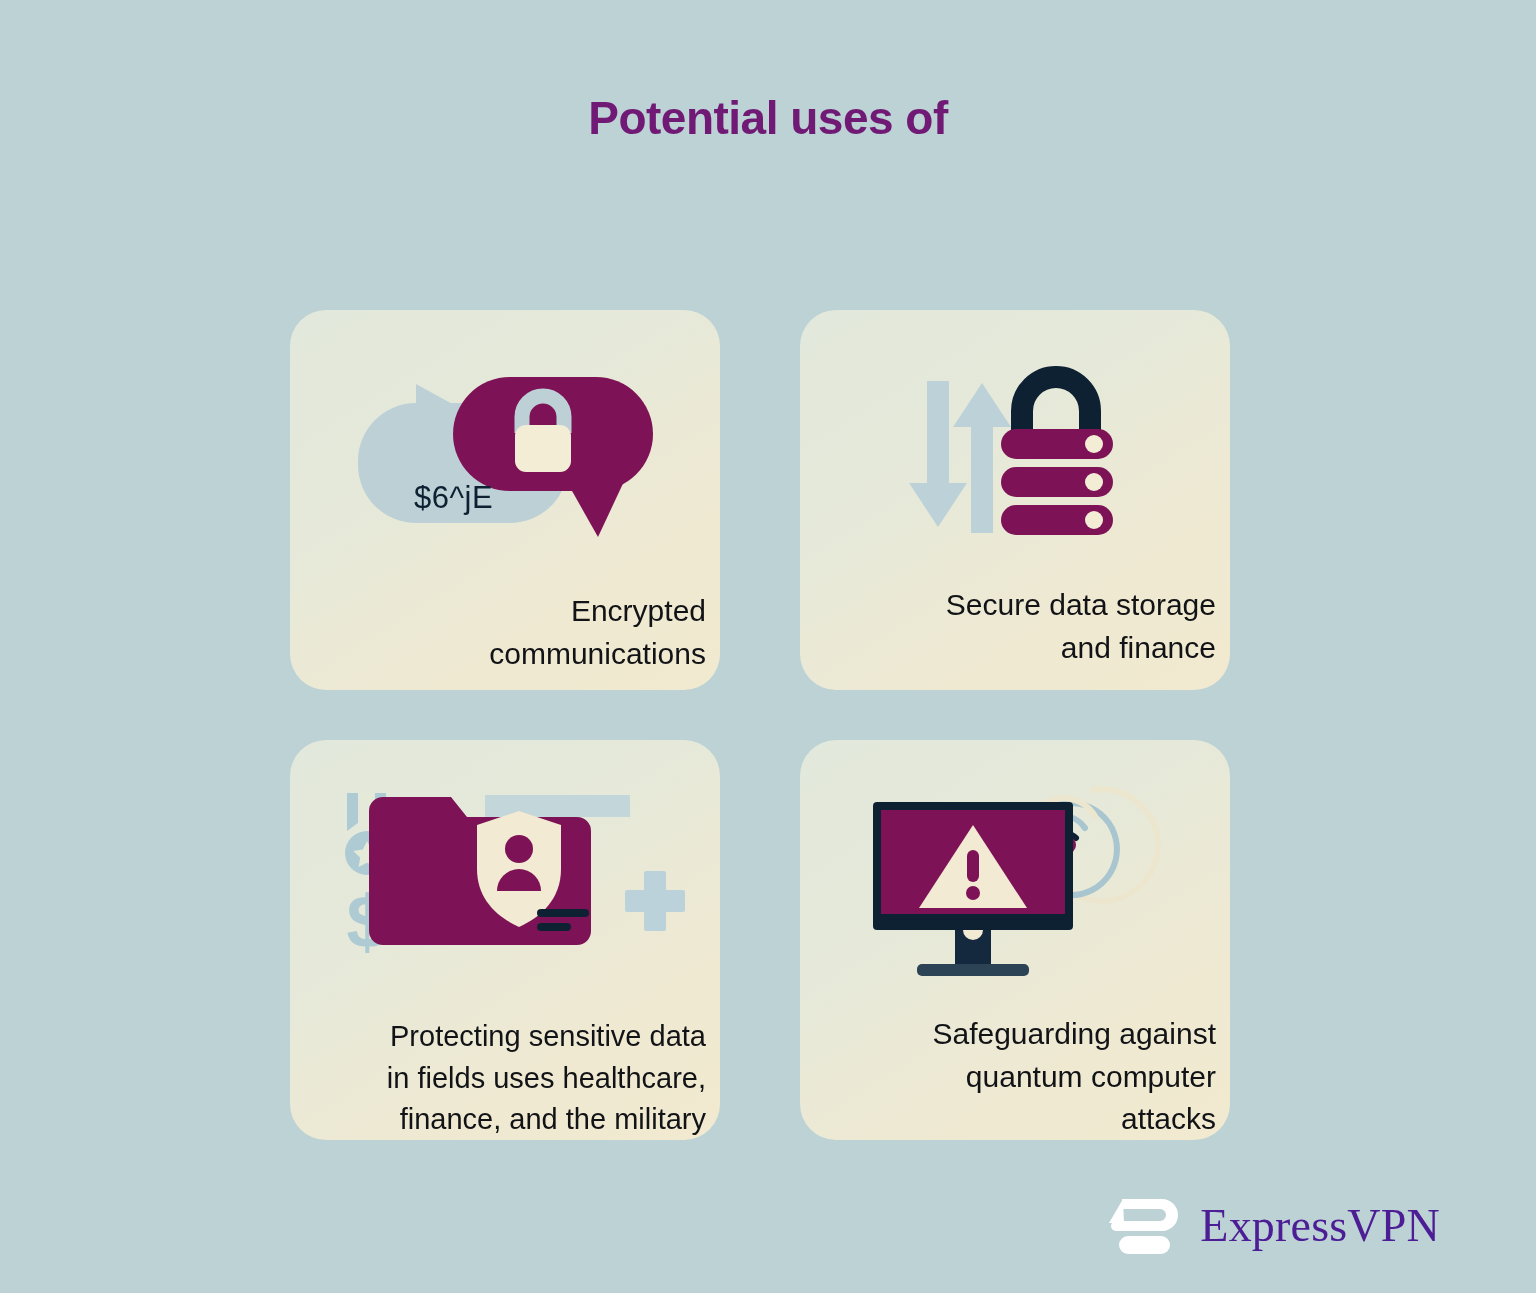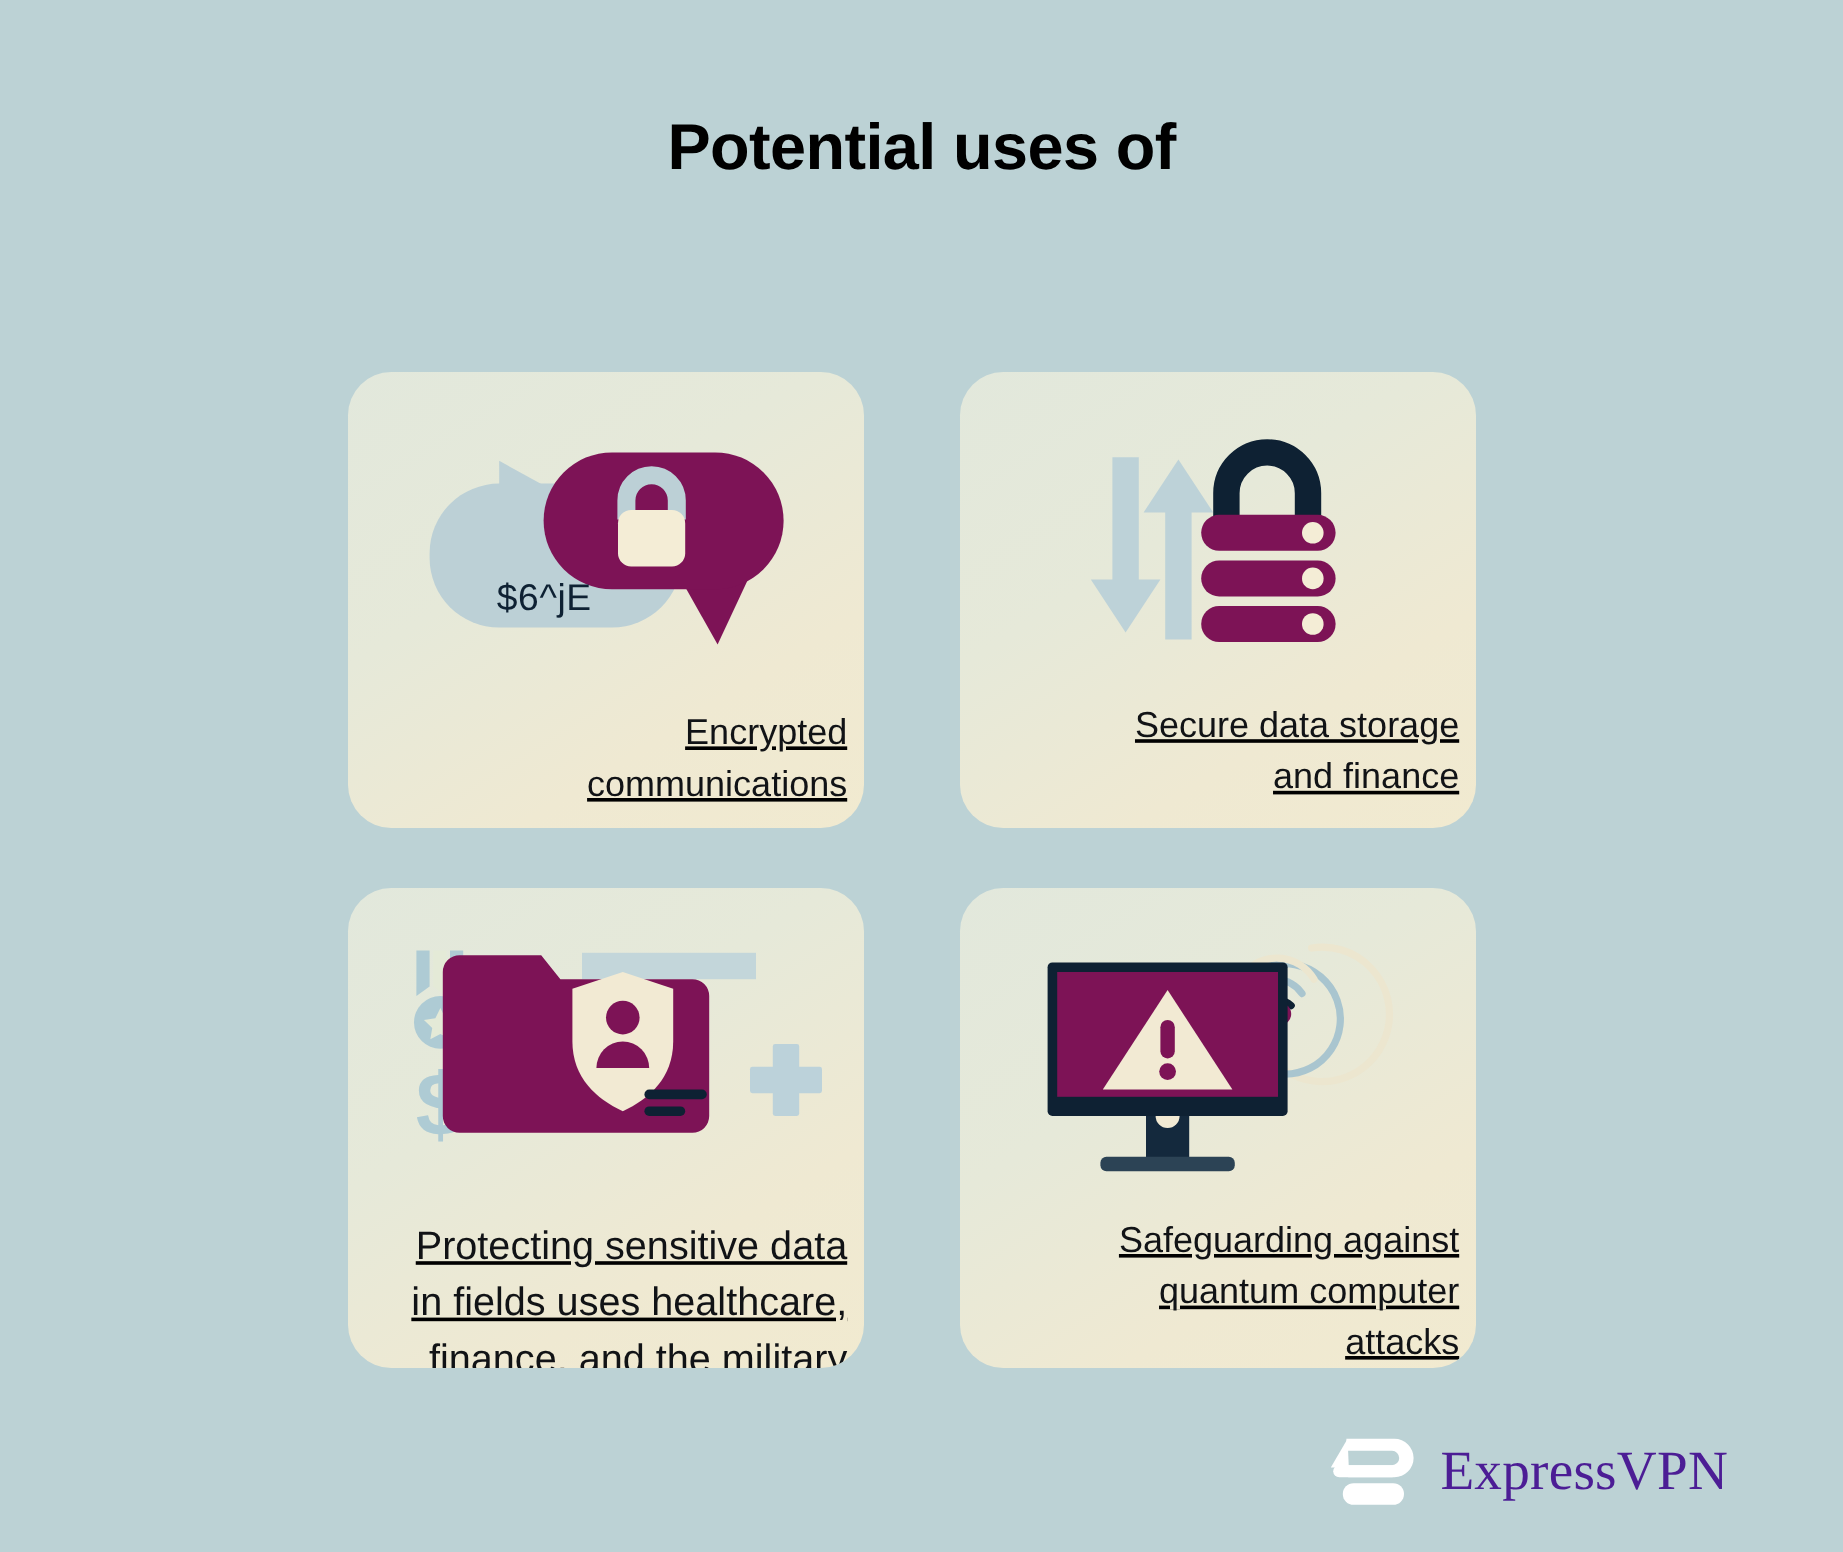--- a/index.html
+++ b/index.html
@@ -22,22 +22,22 @@
     position: relative;
   }
 
   
   .title {
     position: absolute;
     top: 88px;
     left: 0;
     width: 1536px;
     text-align: center;
-    color: #000000;
-    font-size: 54px;
+    color: #701a75;
+    font-size: 46px;
     font-weight: bold;
     line-height: 1.32;
     letter-spacing: -0.5px;
   }
 
   
   .grid {
     position: absolute;
     left: 290px;
     top: 310px;
@@ -50,21 +50,20 @@
   }
 
   .card {
     border-radius: 36px;
     background: linear-gradient(148deg, #e2e8dc 0%, #e6e9d9 38%, #efe9d2 72%, #f1ead0 100%);
     position: relative;
     overflow: hidden;
     display: flex;
     flex-direction: column;
     align-items: center;
-    text-decoration: underline;
   }
 
   .card-icon {
     position: relative;
     width: 100%;
     display: flex;
     align-items: center;
     justify-content: center;
   }
 
@@ -79,21 +78,21 @@
   }
 
   
   .card-1 .card-icon { height: 220px; margin-top: 42px; }
   .card-1 .card-label { margin-top: 18px; }
 
   .card-2 .card-icon { height: 220px; margin-top: 42px; }
   .card-2 .card-label { margin-top: 12px; }
 
   .card-3 .card-icon { height: 200px; margin-top: 46px; }
-  .card-3 .card-label { margin-top: 34px; font-size: 33px; }
+  .card-3 .card-label { margin-top: 34px; font-size: 29px; }
 
   .card-4 .card-icon { height: 205px; margin-top: 40px; }
   .card-4 .card-label { margin-top: 28px; }
 
   
   .bubble-code {
     position: absolute;
     left: 124px;
     top: 128px;
     font-size: 31px;

